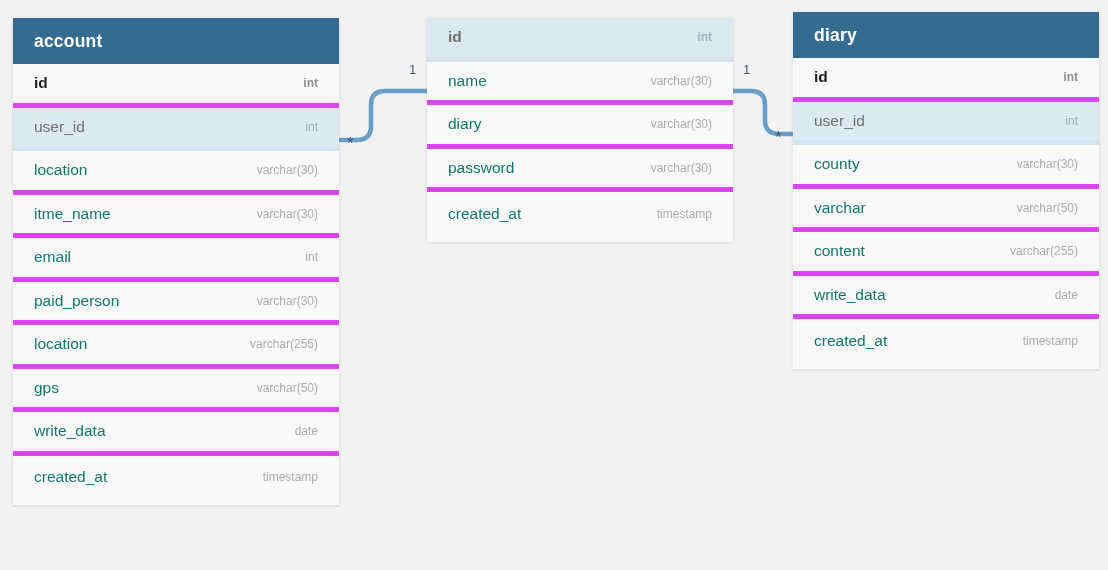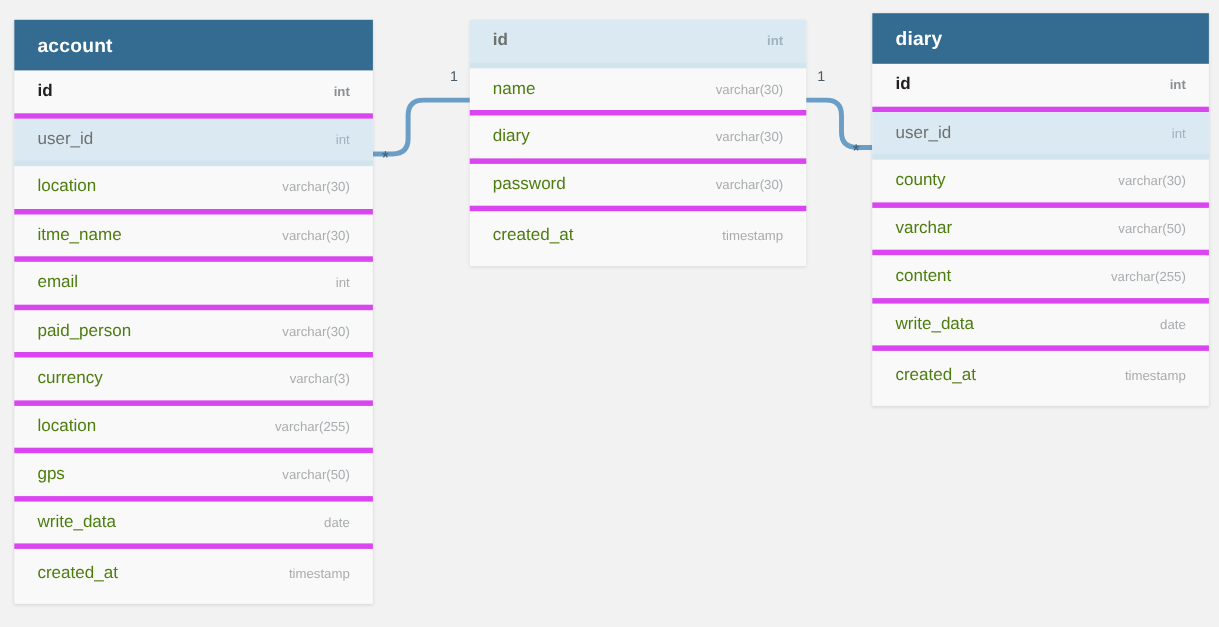--- a/index.html
+++ b/index.html
@@ -49,21 +49,21 @@
     align-items: center;
     justify-content: space-between;
     padding: 0 21px;
     box-sizing: border-box;
     border-bottom: 5px solid #d946ef;
     white-space: nowrap;
   }
   .row:last-child { border-bottom: none; }
   .row .col-name {
     font-size: 15.5px;
-    color: #4d7c0f;
+    color: #0f766e;
   }
   .row .col-type {
     font-size: 12px;
     color: #a9acae;
     text-align: left;
   }
   .row.pk .col-name {
     font-weight: bold;
     color: #231f20;
   }
@@ -128,24 +128,20 @@
             <span class="col-name">itme_name</span>
             <span class="col-type">varchar(30)</span>
           </div>
           <div class="row">
             <span class="col-name">email</span>
             <span class="col-type">int</span>
           </div>
           <div class="row">
             <span class="col-name">paid_person</span>
             <span class="col-type">varchar(30)</span>
-          </div>
-          <div class="row">
-            <span class="col-name">currency</span>
-            <span class="col-type">varchar(3)</span>
           </div>
           <div class="row">
             <span class="col-name">location</span>
             <span class="col-type">varchar(255)</span>
           </div>
           <div class="row">
             <span class="col-name">gps</span>
             <span class="col-type">varchar(50)</span>
           </div>
           <div class="row">

